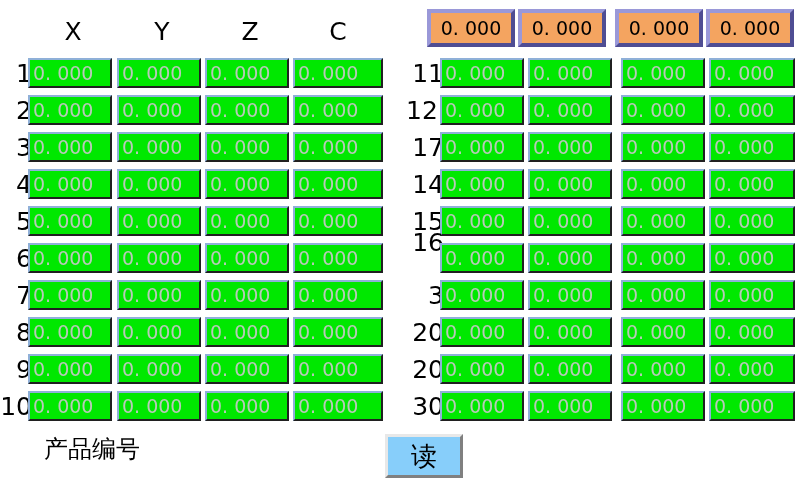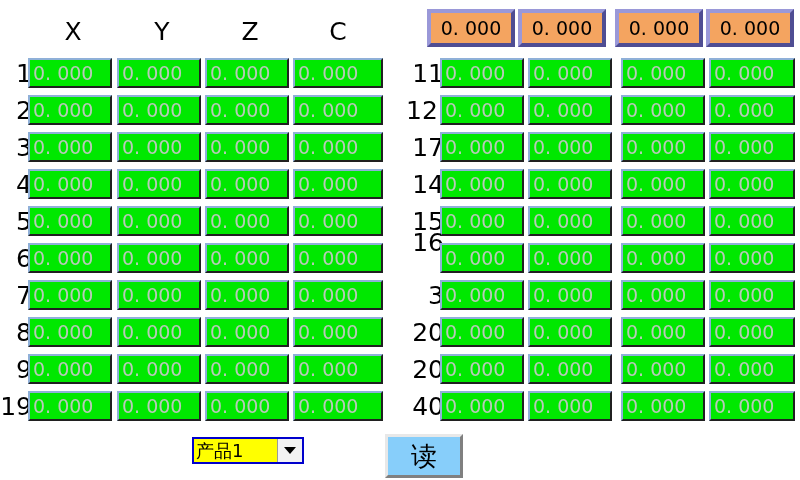--- a/index.html
+++ b/index.html
@@ -311,21 +311,21 @@
       </div>
       <div class="cell" style="left: 117px; top: 354px; width: 84px;">
         <span>0. 000</span>
       </div>
       <div class="cell" style="left: 205px; top: 354px; width: 84px;">
         <span>0. 000</span>
       </div>
       <div class="cell" style="left: 293px; top: 354px; width: 90px;">
         <span>0. 000</span>
       </div>
-      <div class="row-num" style="left: 0px; top: 392px;">19</div>
+      <div class="row-num" style="left: 0px; top: 392px;">10</div>
       <div class="cell" style="left: 28px; top: 391px; width: 84px;">
         <span>0. 000</span>
       </div>
       <div class="cell" style="left: 117px; top: 391px; width: 84px;">
         <span>0. 000</span>
       </div>
       <div class="cell" style="left: 205px; top: 391px; width: 84px;">
         <span>0. 000</span>
       </div>
       <div class="cell" style="left: 293px; top: 391px; width: 90px;">
@@ -443,41 +443,36 @@
       </div>
       <div class="cell" style="left: 528px; top: 354px; width: 84px;">
         <span>0. 000</span>
       </div>
       <div class="cell" style="left: 621px; top: 354px; width: 84px;">
         <span>0. 000</span>
       </div>
       <div class="cell" style="left: 709px; top: 354px; width: 86px;">
         <span>0. 000</span>
       </div>
-      <div class="row-num wide" style="left: 400px; top: 392px;">40</div>
+      <div class="row-num wide" style="left: 400px; top: 392px;">30</div>
       <div class="cell" style="left: 440px; top: 391px; width: 84px;">
         <span>0. 000</span>
       </div>
       <div class="cell" style="left: 528px; top: 391px; width: 84px;">
         <span>0. 000</span>
       </div>
       <div class="cell" style="left: 621px; top: 391px; width: 84px;">
         <span>0. 000</span>
       </div>
       <div class="cell" style="left: 709px; top: 391px; width: 86px;">
         <span>0. 000</span>
       </div>
     </div>
 
-
-  <div id="product-select">
-    <div class="value">产品1</div>
-    <div class="arrow-btn">
-      <div class="tri"></div>
-    </div>
-  </div>
+  <div id="product-label">产品编号</div>
+
 
   <div class="flat-btn" id="read-btn">
     <span>读</span>
   </div>
 
 
 </div>
 
 </body></html>

